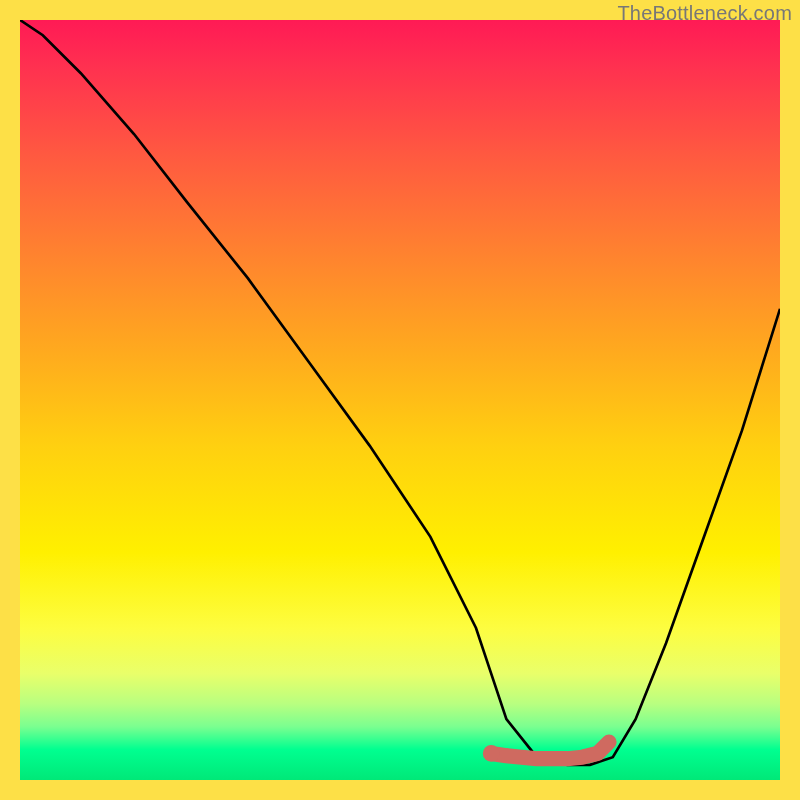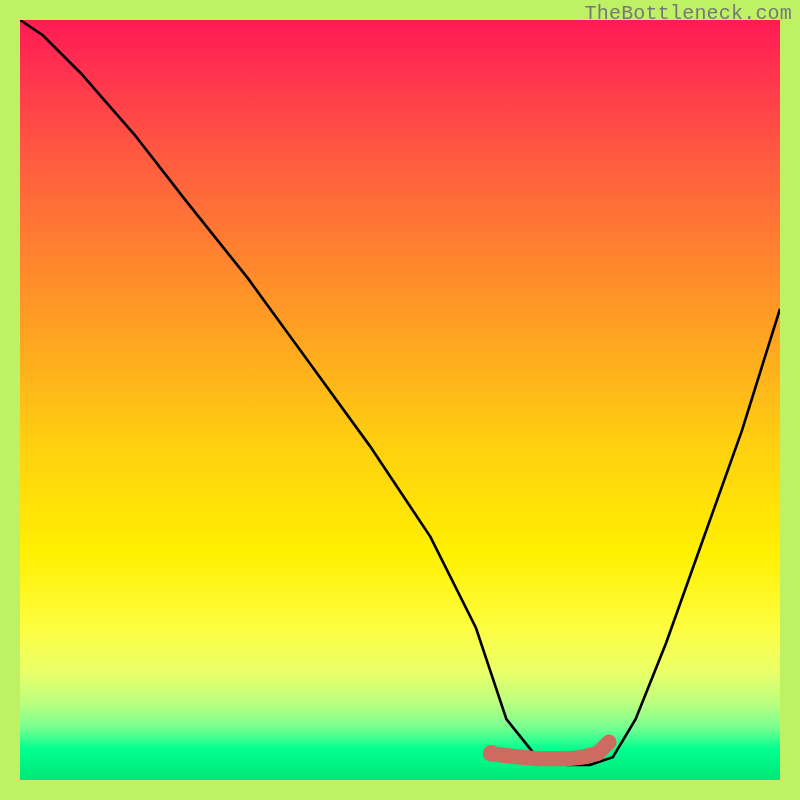--- a/index.html
+++ b/index.html
@@ -1,22 +1,21 @@
 <!DOCTYPE html>
 <html><head>
 <meta charset="utf-8">
 <style>
   * { margin: 0; padding: 0; box-sizing: border-box; }
   html, body { width: 800px; height: 800px; overflow: hidden; background: #000; font-family: Arial, sans-serif; }
   .frame {
     position: relative;
     width: 800px;
     height: 800px;
-    background: #bef264;
-    font-family: Liberation Mono, monospace;
+    background: #fde047;
   }
   .plot-area {
     position: absolute;
     left: 20px;
     top: 20px;
     width: 760px;
     height: 760px;
   }
   .gradient-bg {
     position: absolute;

